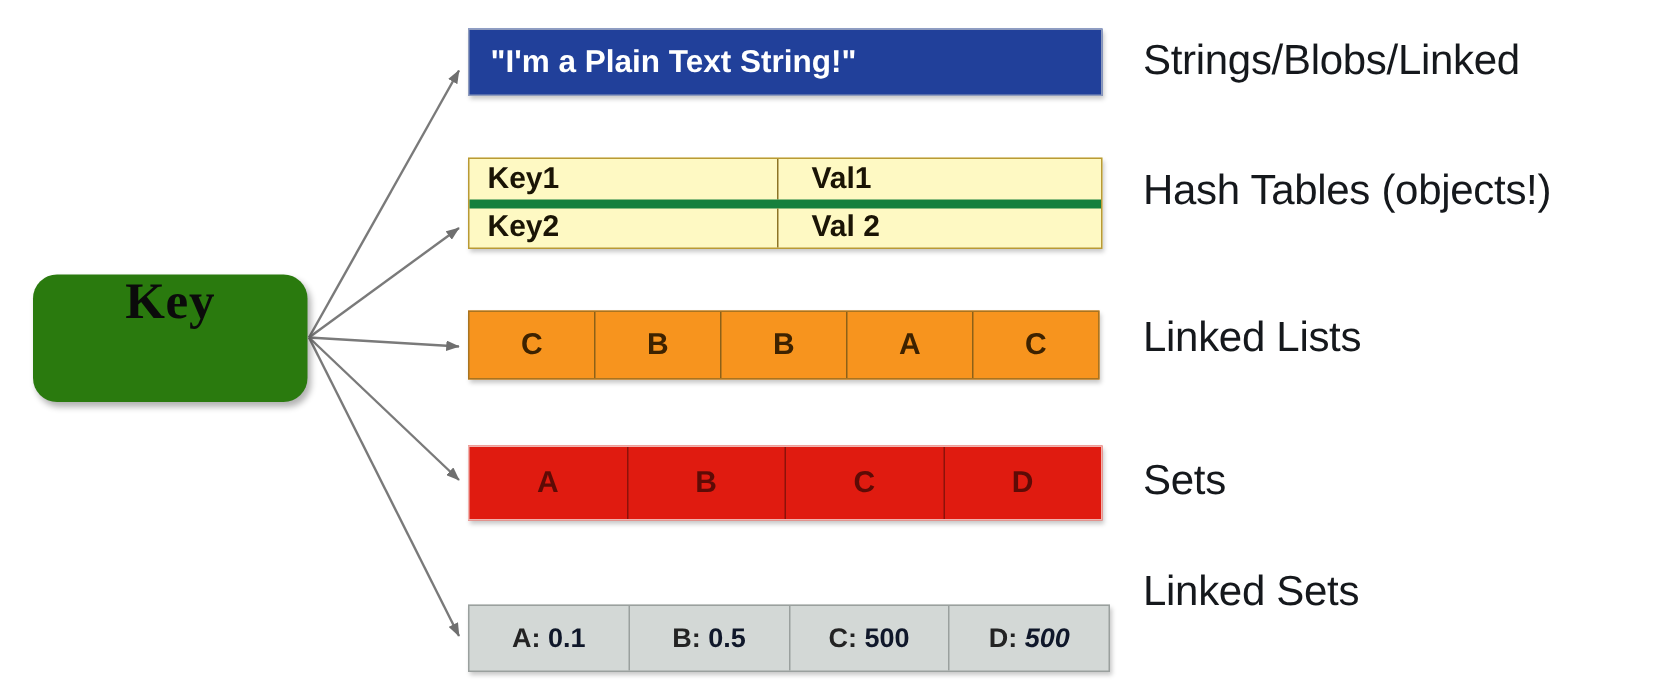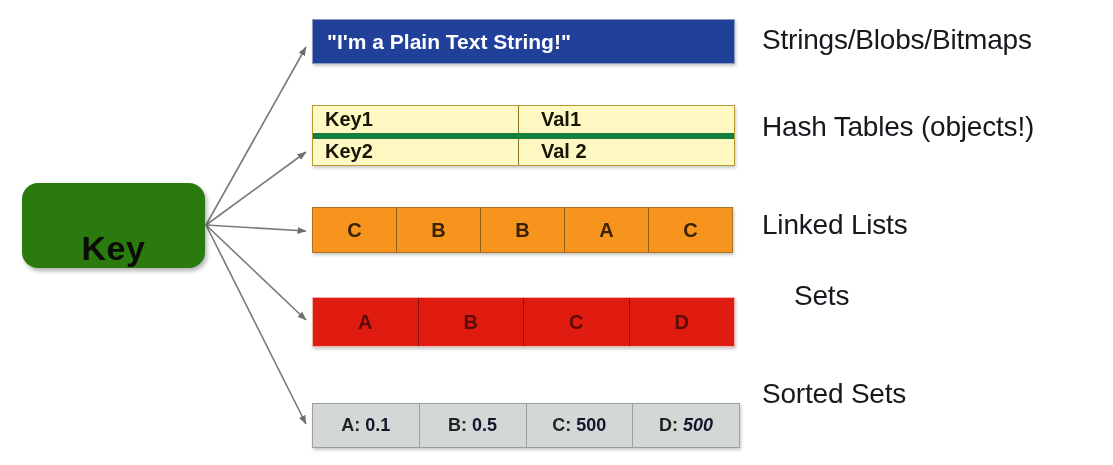--- a/index.html
+++ b/index.html
@@ -28,22 +28,23 @@
   #key-node {
     position: absolute;
     left: 22px;
     top: 183px;
     width: 183px;
     height: 85px;
     background: #2a7a0e;
     border-radius: 16px;
     box-shadow: 2px 3px 4px rgba(0,0,0,0.30);
     display: flex;
-    align-items: flex-end;
-    justify-content: center;
+    align-items: flex-start;
+    justify-content: center;
+    font-family: Liberation Serif, serif;
   }
   #key-node .key-label {
     color: #0b0b0b;
     font-size: 34px;
     font-weight: bold;
     letter-spacing: 0.5px;
   }
 
   
   .struct {
@@ -176,21 +177,21 @@
     position: absolute;
     left: 762px;
     color: #15181c;
     font-size: 28px;
     white-space: nowrap;
     letter-spacing: -0.2px;
   }
   #label-strings { top: 24px; }
   #label-hash    { top: 111px; }
   #label-list    { top: 209px; }
-  #label-sets    { top: 280px; margin-left: 32px; }
+  #label-sets    { top: 304px; }
   #label-zsets   { top: 378px; }
 </style>
 </head>
 <body>
 
 <div id="canvas">
 
   <svg id="arrows" viewBox="0 0 1113 465" xmlns="http://www.w3.org/2000/svg">
     <defs>
       <marker id="ahead" markerWidth="9" markerHeight="7" refX="8.5" refY="3.5" orient="auto" markerUnits="userSpaceOnUse">
@@ -252,19 +253,19 @@
     <div class="cell">
       <span class="zs-member">C:</span>
       <span class="zs-score">500</span>
     </div>
     <div class="cell italic-score">
       <span class="zs-member">D:</span>
       <span class="zs-score">500</span>
     </div>
   </div>
 
-  <div id="label-strings" class="type-label">Strings/Blobs/Bitmaps</div>
+  <div id="label-strings" class="type-label">Strings/Blobs/Linked</div>
   <div id="label-list" class="type-label">Linked Lists</div>
   <div id="label-hash" class="type-label">Hash Tables (objects!)</div>
   <div id="label-sets" class="type-label">Sets</div>
-  <div id="label-zsets" class="type-label">Sorted Sets</div>
+  <div id="label-zsets" class="type-label">Linked Sets</div>
 
 </div>
 
 </body></html>

